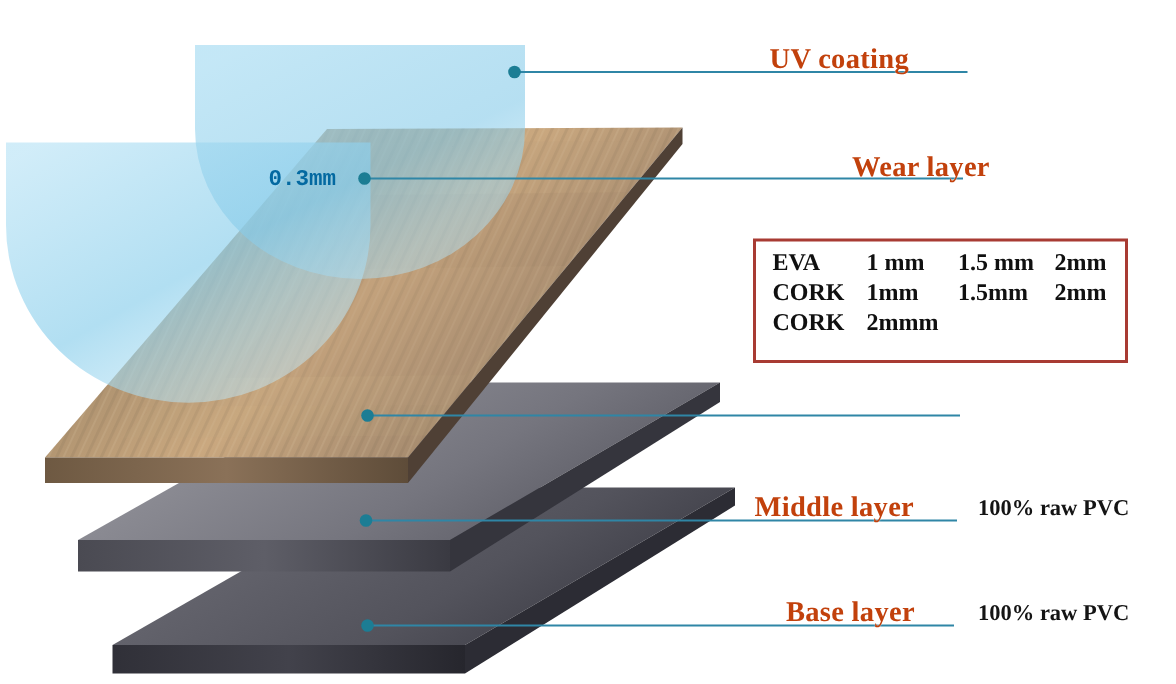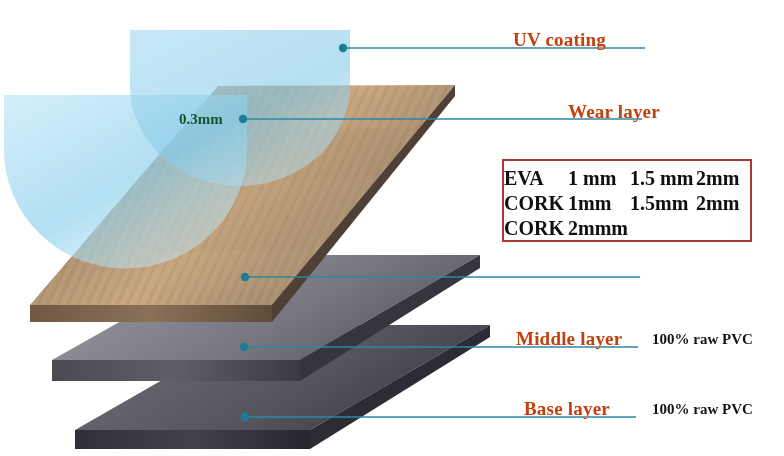--- a/index.html
+++ b/index.html
@@ -22,60 +22,61 @@
     font-family:"Liberation Serif", serif;
     font-weight:bold;
     font-size:19px;
     letter-spacing:.2px;
     color:#c2410c;
     text-shadow:0 0 1px rgba(255,255,255,.9);
   }
   .callout.c-uv      { left:513px; top:29px; }
   .callout.c-wear    { left:522px; top:101px;margin-left:46px; }
   .callout.c-printed { left:501px; top:256px; }
-  .callout.c-middle  { left:516px; top:328px; }
+  .callout.c-middle  { left:503px; top:328px; }
   .callout.c-base    { left:524px; top:398px; }
 
   .note{
     position:absolute;
     white-space:nowrap;
     font-family:"Liberation Serif", serif;
     font-weight:bold;
     font-size:15px;
     color:#141414;
     text-align:right;
   }
   .note.n-middle { left:652px; top:331px; }
   .note.n-base   { left:652px; top:401px; }
 
   .thickness{
     position:absolute;
     left:179px; top:111px;
     white-space:nowrap;
-    font-family:Liberation Serif, serif;
+    font-family:Liberation Mono, monospace;
     font-weight:bold;
     font-size:15px;
-    color:#14532d;
+    color:#0369a1;
   }
 
   
   #specbox{
     position:absolute;
     left:502px; top:159px;
     width:250px; height:83px;
     border:2px solid #a83b33;
     background:rgba(255,255,255,.92);
     box-sizing:border-box;
     padding:5px 0 0 0;
   }
   #specbox table{
     border-collapse:collapse;
-    font-family:"Liberation Serif", serif;
-    font-weight:bold;
-    font-size:20px;
+    margin-left:11px;
+    font-family:"Liberation Serif", serif;
+    font-weight:bold;
+    font-size:16px;
     color:#101010;
   }
   #specbox td{ padding:1px 0; vertical-align:baseline; }
   #specbox td.lbl { width:64px; }
   #specbox td.v1  { width:62px; }
   #specbox td.v2  { width:66px; }
   #specbox td.v3  { width:48px; }
 </style>
 </head>
 <body>

